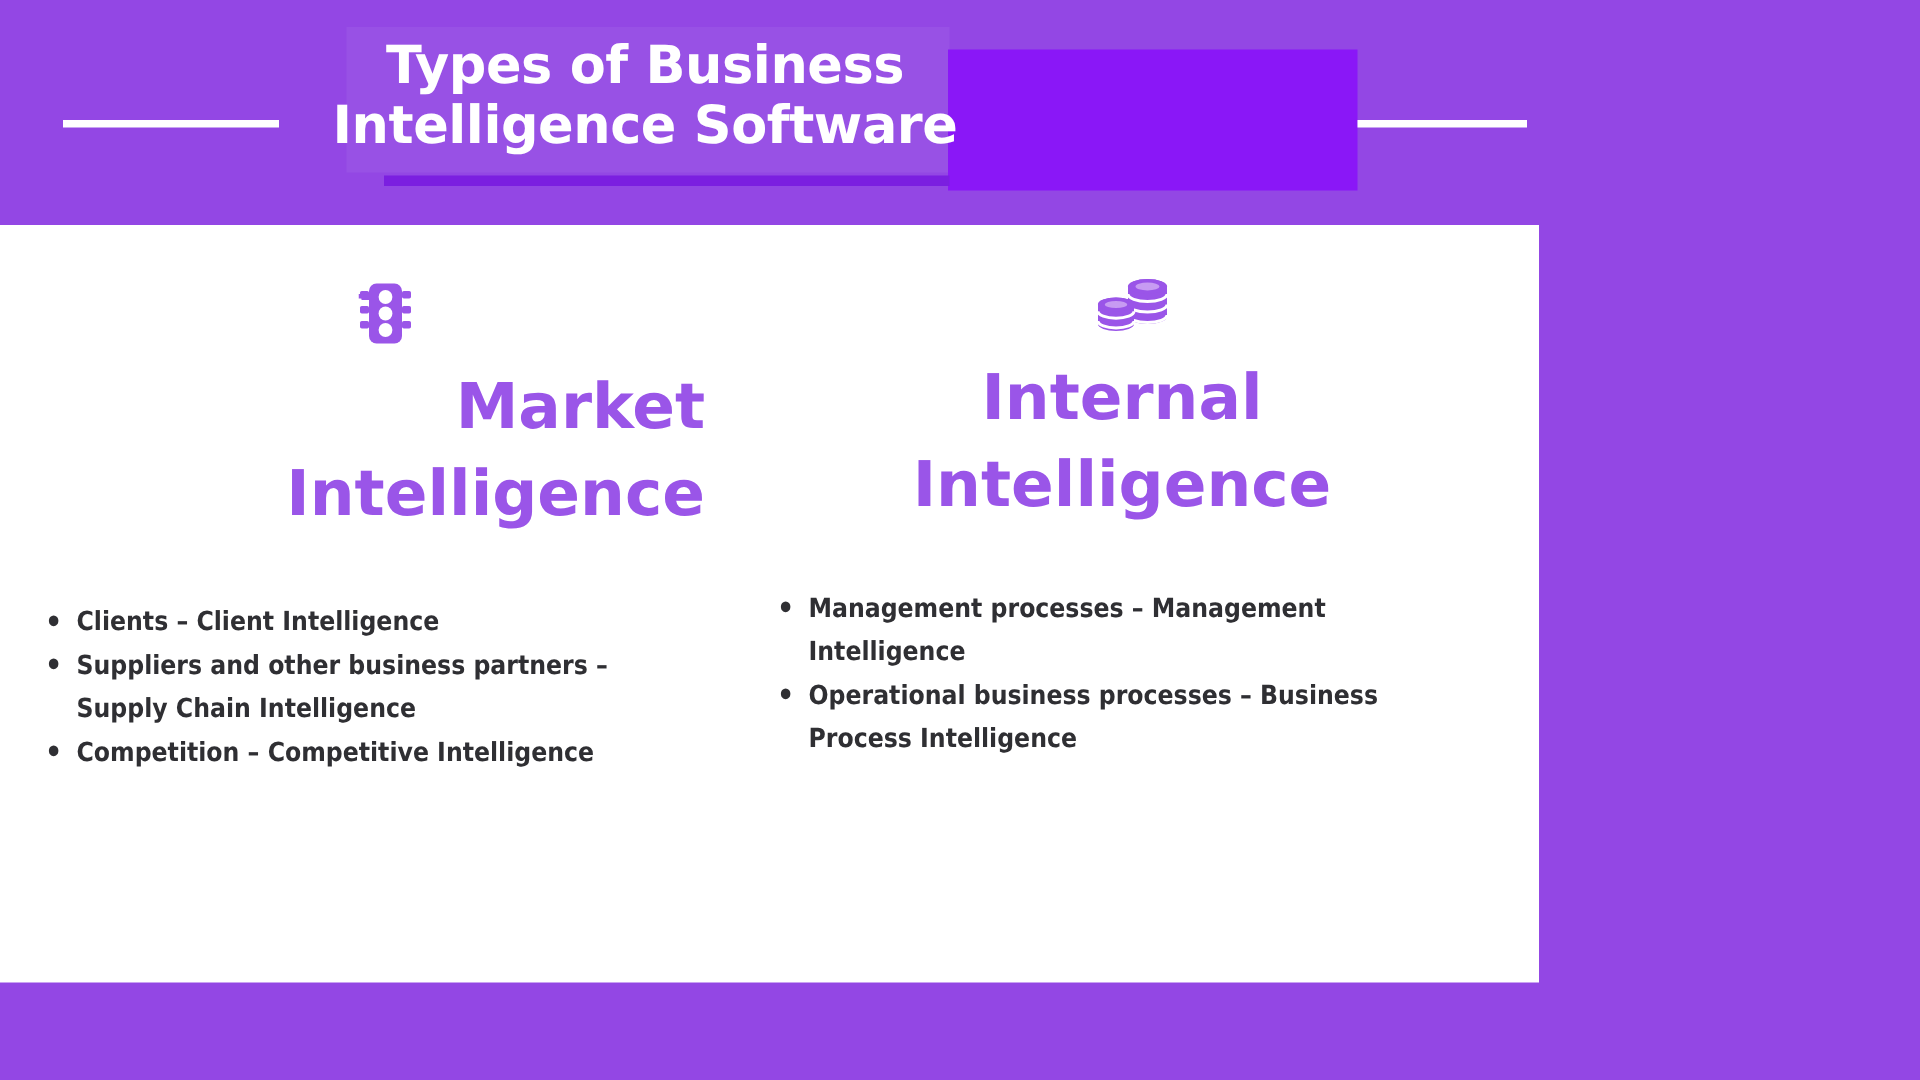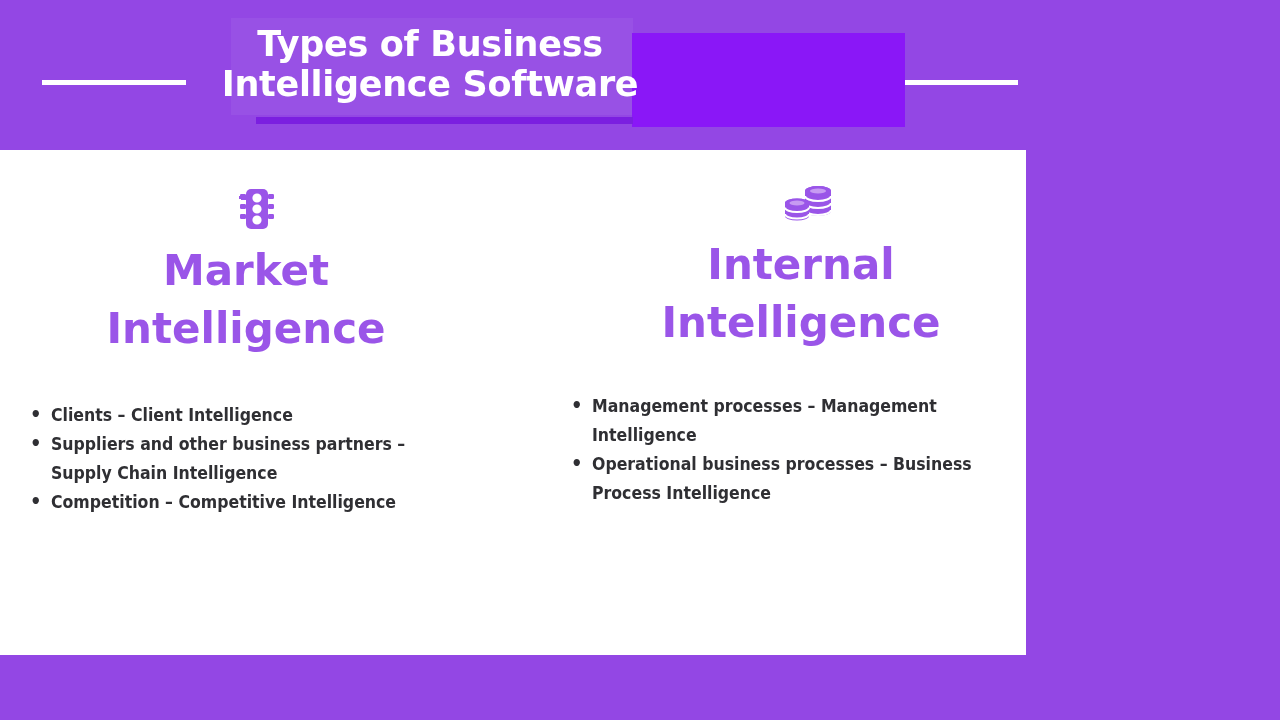--- a/index.html
+++ b/index.html
@@ -89,21 +89,21 @@
     width: 1026px;
     height: 505px;
     background: #FFFFFF;
   }
 
   .column {
     position: absolute;
     top: 0;
   }
   #column-market   { left: 0px;   width: 470px; }
-  #column-internal { left: 544px; width: 500px; }
+  #column-internal { left: 491px; width: 500px; }
 
   .col-icon {
     width: 100%;
     height: 62px;
     display: flex;
     align-items: center;
     justify-content: center;
     padding-top: 28px;
     box-sizing: content-box;
   }
@@ -113,21 +113,21 @@
   .col-heading {
     color: #9A55E8;
     font-family: "DejaVu Sans", sans-serif;
     font-weight: bold;
     font-size: 42px;
     line-height: 58px;
     text-align: center;
     white-space: pre-line;
     margin-top: 2px;
   }
-  #column-market .col-heading   { padding-left: 22px; }
+  #column-market .col-heading   { padding-left: 22px; text-align: right; }
   #column-internal .col-heading { padding-left: 14px; }
 
   .col-list {
     margin: 16px;
     padding: 0;
     list-style: none;
     color: #2F2F33;
     font-family: "DejaVu Sans Condensed", "DejaVu Sans", sans-serif;
     font-weight: bold;
     font-size: 17.5px;

